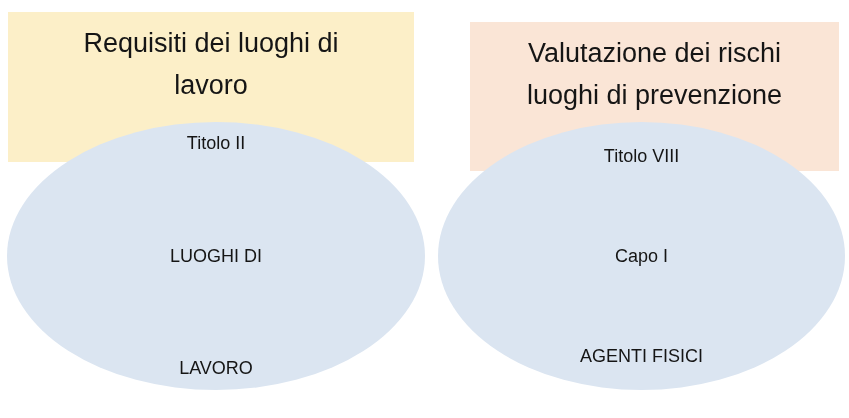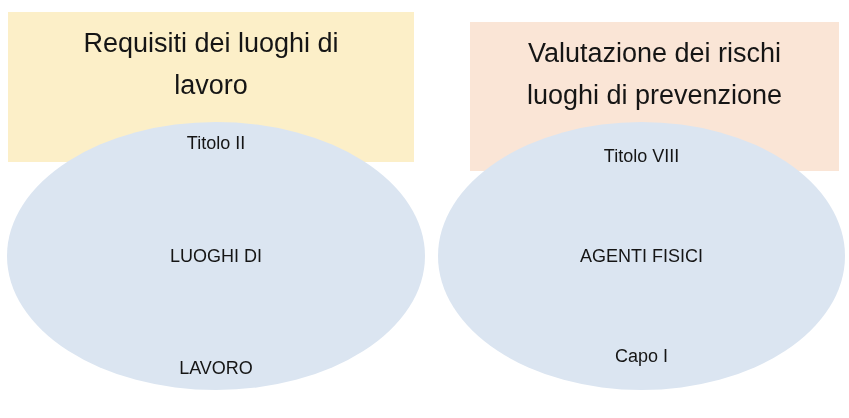--- a/index.html
+++ b/index.html
@@ -86,17 +86,17 @@
   </div>
 
   <div class="ellipse left" style="background-color: rgb(219, 229, 241);">
     <div class="line">Titolo II</div>
     <div class="line">LUOGHI DI</div>
     <div class="line">LAVORO</div>
   </div>
 
   <div class="ellipse right" style="background-color: rgb(219, 229, 241);">
     <div class="line">Titolo VIII</div>
+    <div class="line">Capo I</div>
     <div class="line">AGENTI FISICI</div>
-    <div class="line">Capo I</div>
   </div>
 
 </div>
 
 </body></html>

